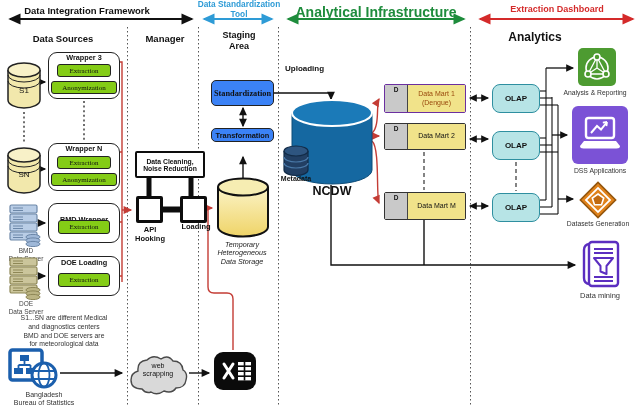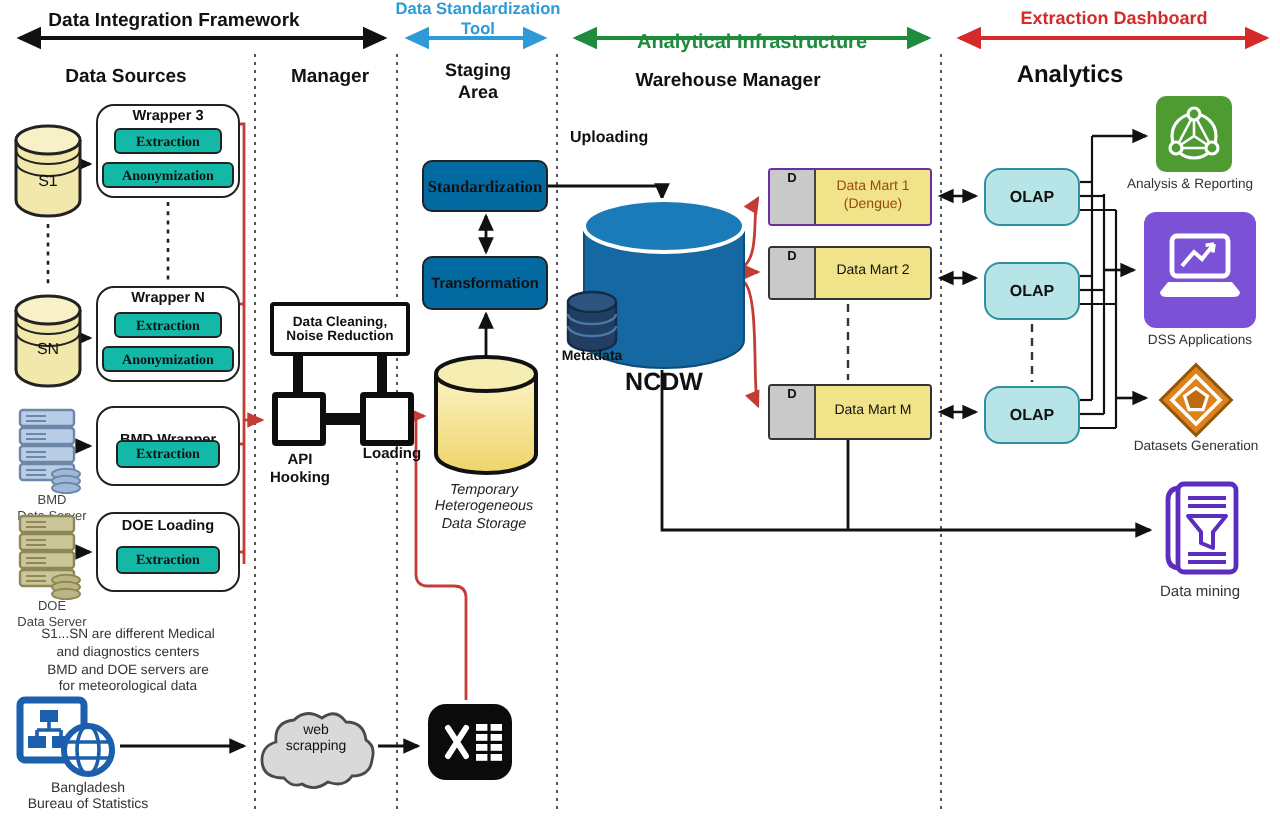--- a/index.html
+++ b/index.html
@@ -3,27 +3,27 @@
 <meta charset="utf-8">
 <style>
 *{margin:0;padding:0;box-sizing:border-box}
 html,body{background:#fff}
 body{width:640px;height:412px;font-family:"Liberation Sans","DejaVu Sans",sans-serif;color:#111}
 .stage{position:relative;width:640px;height:412px;background:#fff;overflow:hidden}
 .abs{position:absolute}
 .lbl{position:absolute;text-align:center;white-space:pre-line;line-height:1.18}
 .b{font-weight:bold}
 .wbox{position:absolute;background:#fff;border:1.4px solid #222;border-radius:9px}
-.inner{position:absolute;background:#14b8a6;border:1.2px solid #222;border-radius:3px;
-  font-family:"Liberation Serif","DejaVu Serif",serif;font-weight:bold;text-align:center;
+.inner{position:absolute;background:#84cc16;border:1.2px solid #222;border-radius:3px;
+  font-family:"Liberation Serif","DejaVu Serif",serif;font-weight:normal;text-align:center;
   display:flex;align-items:center;justify-content:center}
 .thickbox{position:absolute;background:#fff;border:2.6px solid #0d0d0d;border-radius:2px;
   display:flex;align-items:center;justify-content:center;text-align:center;font-weight:bold;white-space:pre-line}
 .square{position:absolute;background:#fff;border:3.2px solid #0d0d0d;border-radius:2px}
-.stgbox{position:absolute;background:#0369a1;border:1.5px solid #222;border-radius:5px;
+.stgbox{position:absolute;background:#3b82f6;border:1.5px solid #222;border-radius:5px;
   display:flex;align-items:center;justify-content:center;font-weight:bold;text-align:center}
 .serif{font-family:"Liberation Serif","DejaVu Serif",serif}
 .dmart{position:absolute;display:flex;overflow:hidden;border-radius:2px}
 .dmart .dcell{width:23px;background:#C9C9C9;border-right:1.2px solid #444;
   display:flex;justify-content:center;align-items:flex-start;font-size:6.5px;font-weight:bold;padding-top:1px}
 .dmart .mcell{flex:1;background:#F1E38A;display:flex;align-items:center;justify-content:center;
   text-align:center;font-size:7px;line-height:1.15;white-space:pre-line}
 .olap{position:absolute;background:#B7E4E6;border:1.5px solid #2E8FA0;border-radius:8px;
   display:flex;align-items:center;justify-content:center;font-size:8px;font-weight:bold}
 .cap{position:absolute;text-align:center;font-size:6.8px;color:#333;white-space:pre-line}
@@ -134,28 +134,27 @@
   <g stroke="#0d0d0d">
     <line x1="149" y1="177" x2="149" y2="197" stroke-width="5"></line>
     <line x1="191" y1="177" x2="191" y2="197" stroke-width="5"></line>
     <line x1="162" y1="209.5" x2="181" y2="209.5" stroke-width="6"></line>
   </g>
 </svg>
 
 <div class="lbl b z2" style="left:7px;top:5px;width:160px;font-size:9.5px">Data Integration Framework</div>
 <div class="lbl b z2" style="left:196px;top:0;width:86px;font-size:8.3px;color:#2E9BD6">Data Standardization
 Tool</div>
-<div class="lbl b z2" style="left:290px;top:16px;width:172px;font-size:10px;color:#1E8C3C">Analytical Infrastructure</div>
+<div class="lbl b z2" style="left:290px;top:4px;width:172px;font-size:14px;color:#1E8C3C">Analytical Infrastructure</div>
 <div class="lbl b z2" style="left:482px;top:4px;width:150px;font-size:9px;color:#D42A2A">Extraction Dashboard</div>
 
 <div class="lbl b z2" style="left:12px;top:33px;width:102px;font-size:9.5px">Data Sources</div>
 <div class="lbl b z2" style="left:136px;top:33px;width:58px;font-size:9.5px">Manager</div>
 <div class="lbl b z2" style="left:205px;top:30px;width:68px;font-size:9px">Staging
 Area</div>
-<div class="lbl b z2" style="left:293px;top:35px;width:142px;font-size:9.5px">Warehouse Manager</div>
 <div class="lbl b z2" style="left:494px;top:30px;width:82px;font-size:12px">Analytics</div>
 
 <svg class="abs z2" style="left:6px;top:60px" width="36" height="50">
   <path d="M2,10 V40 A16,8 0 0 0 34,40 V10" fill="#F2E8AC" stroke="#222" stroke-width="1.5"></path>
   <ellipse cx="18" cy="10" rx="16" ry="7" fill="#F8F1C8" stroke="#222" stroke-width="1.5"></ellipse>
   <path d="M2,15 A16,7 0 0 0 34,15 M2,21 A16,7 0 0 0 34,21" fill="none" stroke="#222" stroke-width="1"></path>
 </svg>
 <div class="lbl z2" style="left:6px;top:86px;width:36px;font-size:8px">S1</div>
 
 <svg class="abs z2" style="left:6px;top:145px" width="36" height="50">
@@ -255,21 +254,21 @@
   <g fill="#fff">
     <rect x="25" y="11" width="13" height="3.4"></rect>
         <rect x="25" y="16" width="13" height="3.4"></rect>
     <rect x="25" y="21" width="13" height="3.4"></rect>
         <rect x="25" y="26" width="13" height="3.4"></rect>
   </g>
   <line x1="31.5" y1="11" x2="31.5" y2="29.5" stroke="#0b0b0b" stroke-width="1.6"></line>
 </svg>
 
 <div class="stgbox serif z2" style="left:211px;top:80px;width:63px;height:26px;font-size:8.3px">Standardization</div>
-<div class="stgbox z2" style="left:211px;top:128px;width:63px;height:27px;font-size:7.4px">Transformation</div>
+<div class="stgbox z2" style="left:211px;top:128px;width:63px;height:14px;font-size:7.4px">Transformation</div>
 
 <svg class="abs z2" style="left:216px;top:177px" width="54" height="62">
   <defs>
     <linearGradient id="gy" x1="0" y1="0" x2="0" y2="1">
       <stop offset="0" stop-color="#FBF3C6"></stop>
           <stop offset="1" stop-color="#EFD468"></stop>
     </linearGradient>
   </defs>
   <path d="M2,10 V50 A25,9.5 0 0 0 52,50 V10" fill="url(#gy)" stroke="#111" stroke-width="2"></path>
   <ellipse cx="27" cy="10" rx="25" ry="8.5" fill="#F6EDB2" stroke="#111" stroke-width="2"></ellipse>

